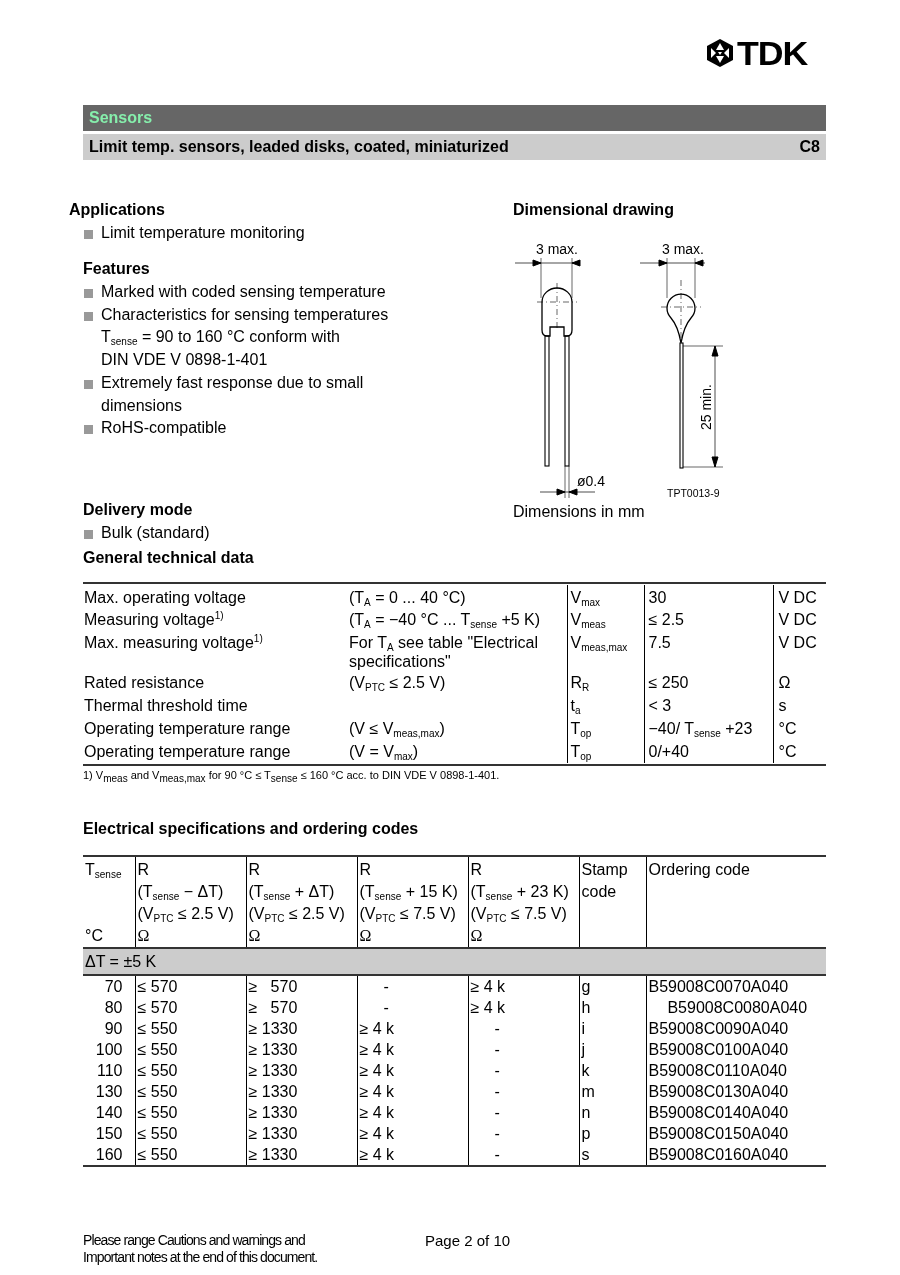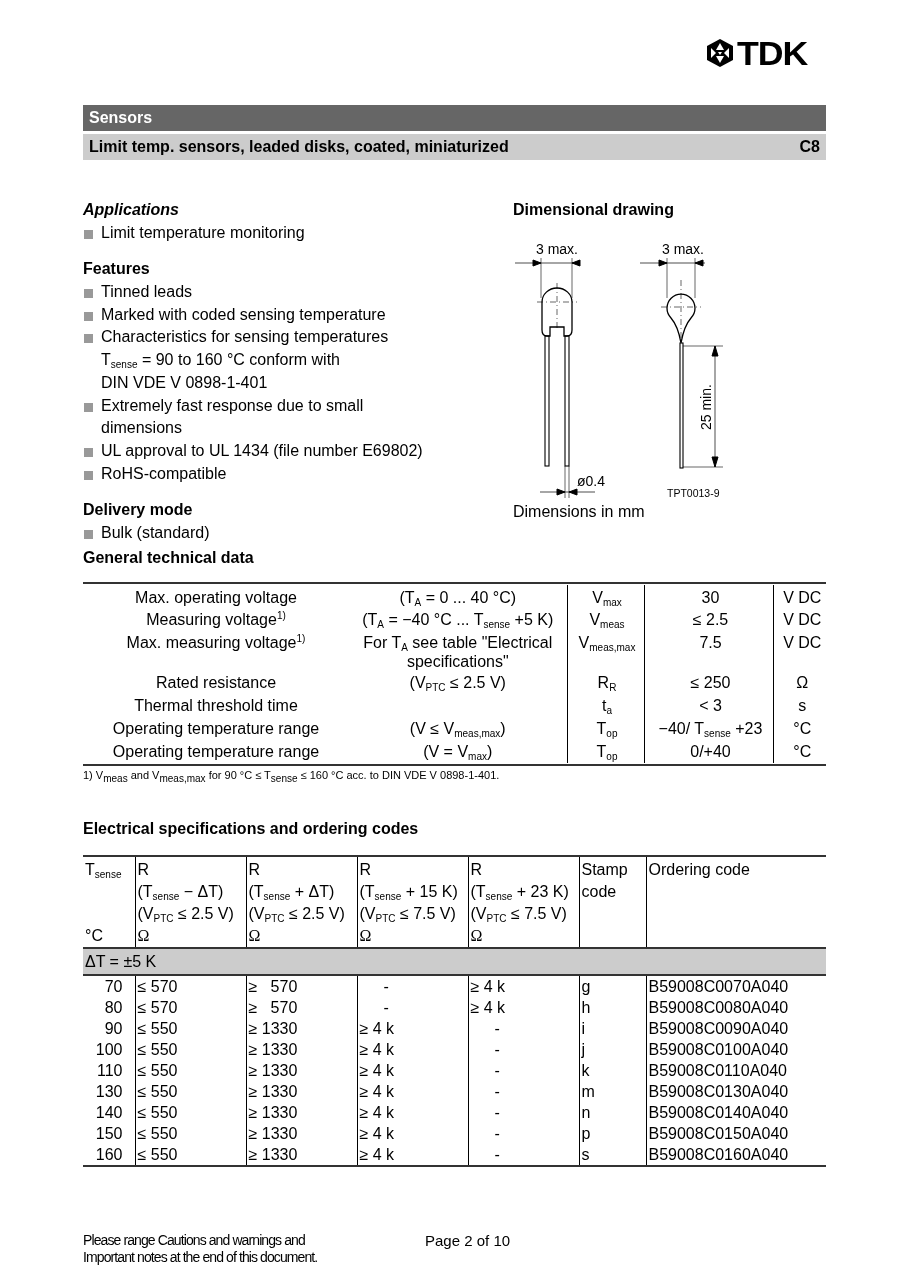--- a/index.html
+++ b/index.html
@@ -8,34 +8,34 @@
   .abs { position: absolute; }
   sub { font-size: 10px; vertical-align: -3px; line-height: 0; }
   sup { font-size: 10px; vertical-align: 6px; line-height: 0; }
 
   
   #logo { left: 705px; top: 37px; width: 122px; height: 32px; display: flex; align-items: center; }
   #logo .mark { width: 30px; height: 30px; }
   #logo .word { font-family: "Liberation Sans", sans-serif; font-weight: 900; font-size: 34px; letter-spacing: -1px; line-height: 30px; margin-left: 2px; transform: scaleX(1.05); transform-origin: left center; }
 
   
-  #bar-category { left: 83px; top: 105px; width: 743px; height: 26px; background: #666666; color: #ffffff; font-weight: bold; font-size: 16px; padding: 4px 6px; }
+  #bar-category { left: 83px; top: 105px; width: 743px; height: 26px; background: #666666; color: #86efac; font-weight: bold; font-size: 16px; padding: 4px 6px; }
   #bar-product { left: 83px; top: 134px; width: 743px; height: 26px; background: #cccccc; font-weight: bold; font-size: 16px; padding: 4px 6px; display: flex; justify-content: space-between; }
 
   
   .h-sec { font-weight: bold; font-size: 16px; }
   .bullets { list-style: none; }
   .bullets li { position: relative; padding-left: 18px; line-height: 22.7px; font-size: 16px; }
   .bullets li::before { content: ""; position: absolute; left: 1px; top: 8px; width: 9px; height: 9px; background: #999999; }
 
   
   #drawing { left: 505px; top: 230px; width: 240px; height: 275px; }
 
   
-  #gen-table { left: 83px; top: 585px; width: 743px; border-collapse: collapse; font-size: 16px; text-align: center; }
+  #gen-table { left: 83px; top: 585px; width: 743px; border-collapse: collapse; font-size: 16px; }
   #gen-table td { vertical-align: top; padding: 0 0 0 1px; line-height: 19px; height: 23px; padding-top: 2px; }
   #gen-table tr:first-child td { padding-top: 3px; }
   #gen-table .c1 { width: 265px; }
   #gen-table .c2 { width: 219px; }
   #gen-table .c3 { width: 77px; border-left: 1px solid #000; padding-left: 3px; }
   #gen-table .c4 { width: 129px; border-left: 1px solid #000; padding-left: 4px; }
   #gen-table .c5 { border-left: 1px solid #000; padding-left: 5px; }
   .hr-thick { height: 2px; background: #333; }
 
   #footnote { left: 83px; top: 775px; font-size: 11px; }
@@ -72,39 +72,37 @@
 </div>
 
 <div id="bar-category" class="abs">
   <span>Sensors</span>
 </div>
 <div id="bar-product" class="abs">
   <span>Limit temp. sensors, leaded disks, coated, miniaturized</span>
   <span>C8</span>
 </div>
 
-<div class="abs h-sec" style="left:83px; top:201px;font-style:italic;">Applications</div>
+<div class="abs h-sec" style="left:69px; top:201px;">Applications</div>
 <ul class="abs bullets" style="left:83px; top:222px; width:400px;">
   <li>Limit temperature monitoring</li>
 </ul>
 
 <div class="abs h-sec" style="left:83px; top:260px;">Features</div>
 <ul class="abs bullets" style="left:83px; top:281px; width:410px;">
-  <li>Tinned leads</li>
   <li>Marked with coded sensing temperature</li>
   <li>
     <span>Characteristics for sensing temperatures</span><br>
     <span>T</span><sub>sense</sub><span> = 90 to 160 °C conform with</span><br>
     <span>DIN VDE V 0898-1-401</span>
   </li>
   <li>
     <span>Extremely fast response due to small</span><br>
     <span>dimensions</span>
   </li>
-  <li>UL approval to UL 1434 (file number E69802)</li>
   <li>RoHS-compatible</li>
 </ul>
 
 <div class="abs h-sec" style="left:83px; top:501px;">Delivery mode</div>
 <ul class="abs bullets" style="left:83px; top:522px; width:400px;">
   <li>Bulk (standard)</li>
 </ul>
 
 <div class="abs h-sec" style="left:513px; top:201px;">Dimensional drawing</div>
 <svg id="drawing" class="abs" viewBox="0 0 240 275">
@@ -244,21 +242,21 @@
         <td class="bl" style="white-space: pre;">g</td>
         <td class="bl" style="white-space: pre;">B59008C0070A040</td>
       </tr>
       <tr>
         <td class="num" style="white-space: pre;">80</td>
         <td class="bl" style="white-space: pre;">≤ 570</td>
         <td class="bl" style="white-space: pre;">≥   570</td>
         <td class="bl ctr" style="white-space: pre;">-</td>
         <td class="bl" style="white-space: pre;">≥ 4 k</td>
         <td class="bl" style="white-space: pre;">h</td>
-        <td class="bl" style="white-space: pre;">B59008C0080A040</td>
+        <td class="bl" style="white-space: pre; text-align: center;">B59008C0080A040</td>
       </tr>
       <tr>
         <td class="num" style="white-space: pre;">90</td>
         <td class="bl" style="white-space: pre;">≤ 550</td>
         <td class="bl" style="white-space: pre;">≥ 1330</td>
         <td class="bl" style="white-space: pre;">≥ 4 k</td>
         <td class="bl ctr" style="white-space: pre;">-</td>
         <td class="bl" style="white-space: pre;">i</td>
         <td class="bl" style="white-space: pre;">B59008C0090A040</td>
       </tr>

